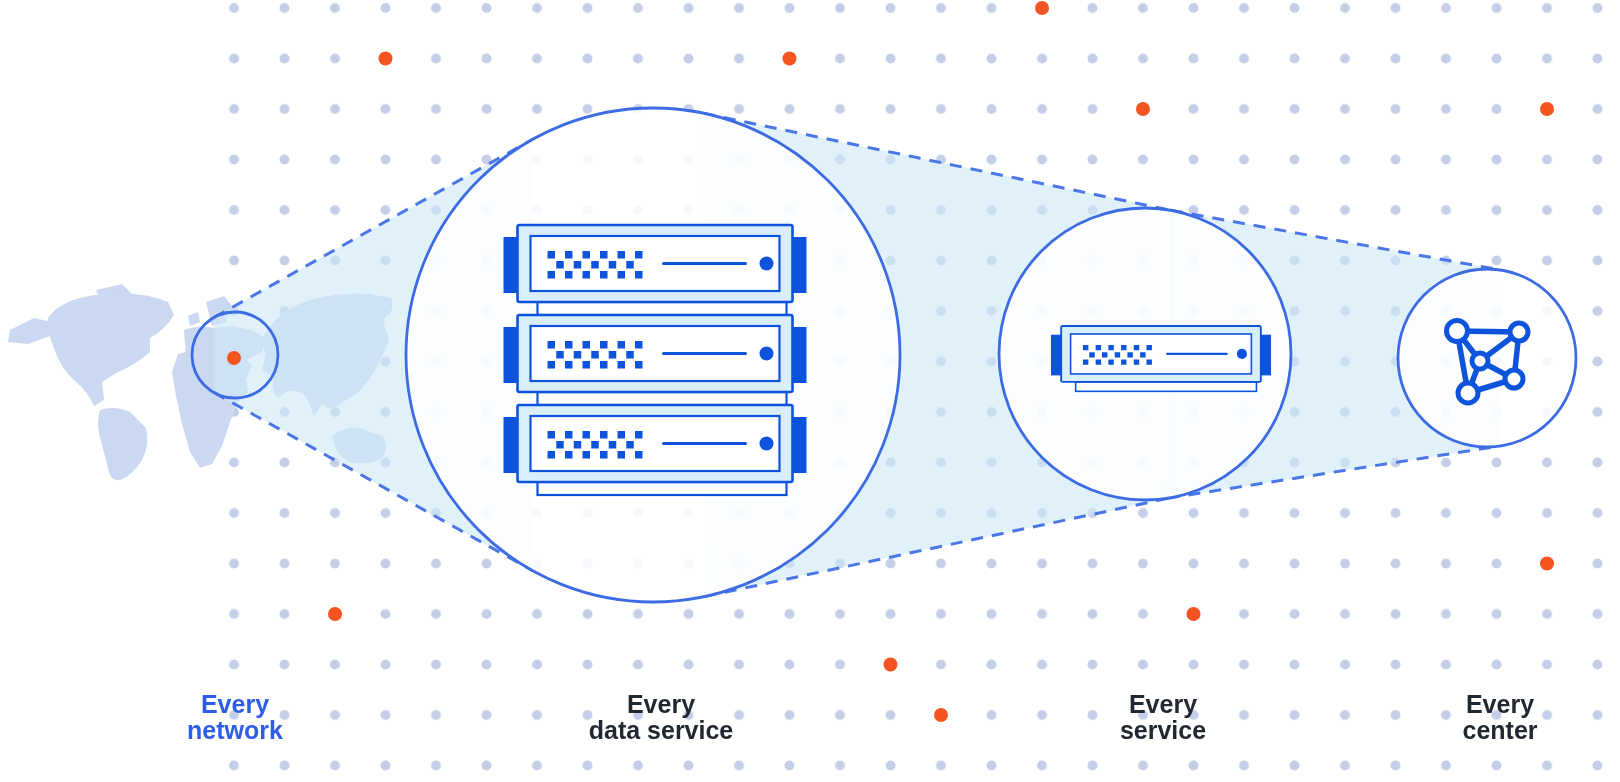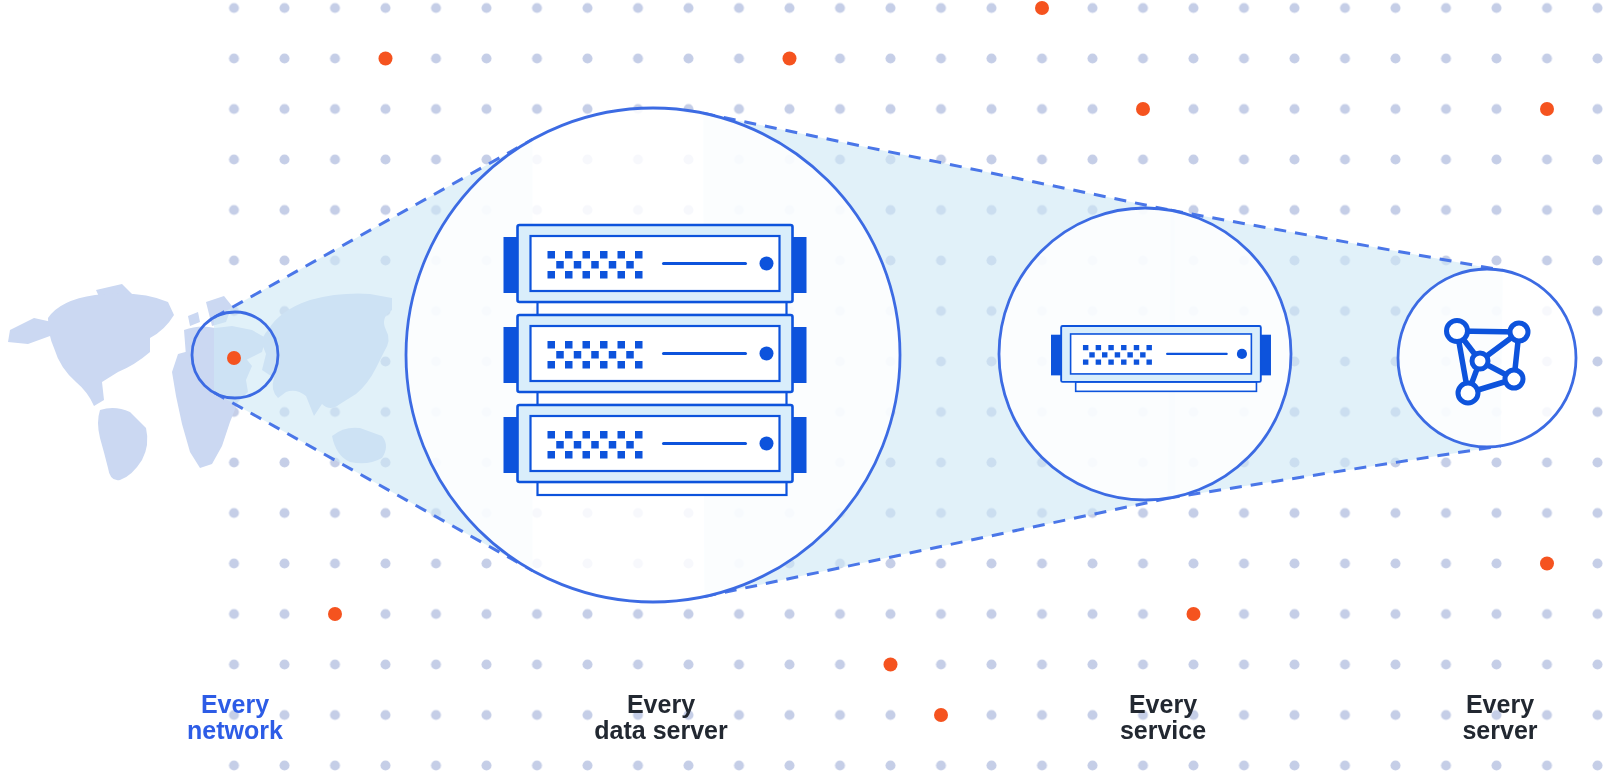--- a/index.html
+++ b/index.html
@@ -129,23 +129,23 @@
       <circle class="mesh-n" cx="1480" cy="361" r="8"></circle>
     </g>
   </svg>
 
   <div class="lbl" id="lbl-global">
     <div>Every</div>
     <div>network</div>
   </div>
   <div class="lbl" id="lbl-datacenter">
     <div>Every</div>
-    <div>data server</div>
+    <div>data service</div>
   </div>
   <div class="lbl" id="lbl-server">
     <div>Every</div>
     <div>service</div>
   </div>
   <div class="lbl" id="lbl-service">
     <div>Every</div>
-    <div>server</div>
+    <div>center</div>
   </div>
 </div>
 
 </body></html>

